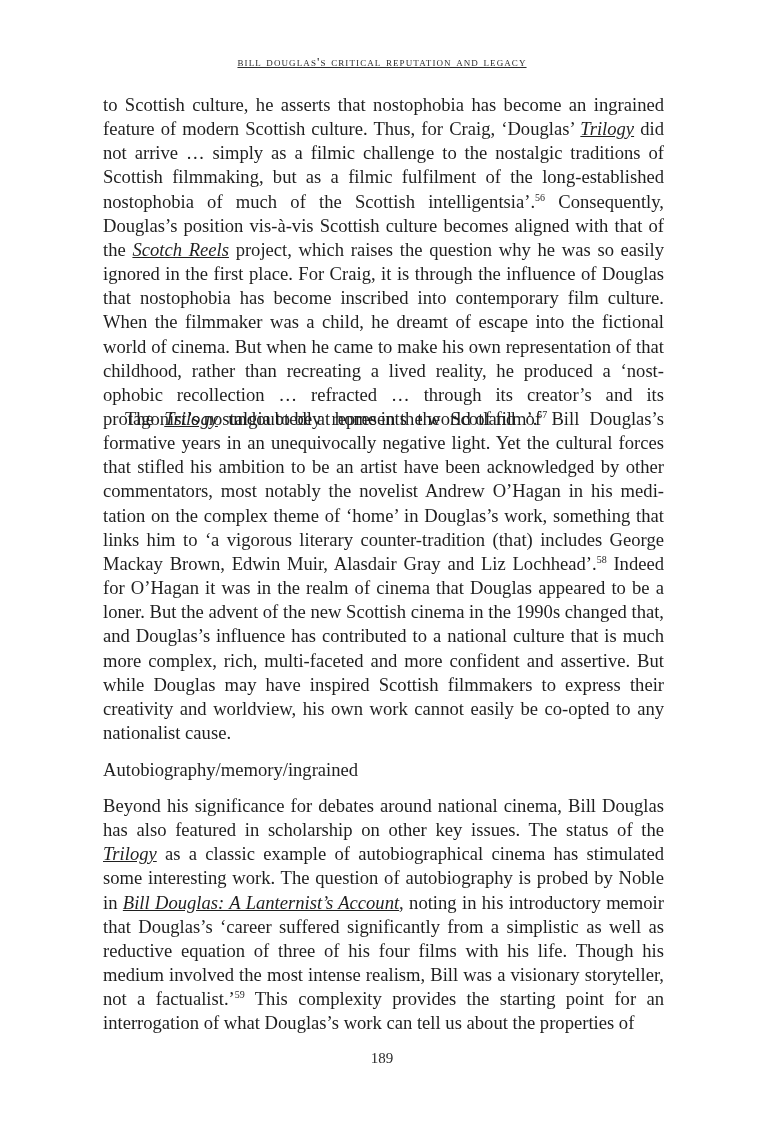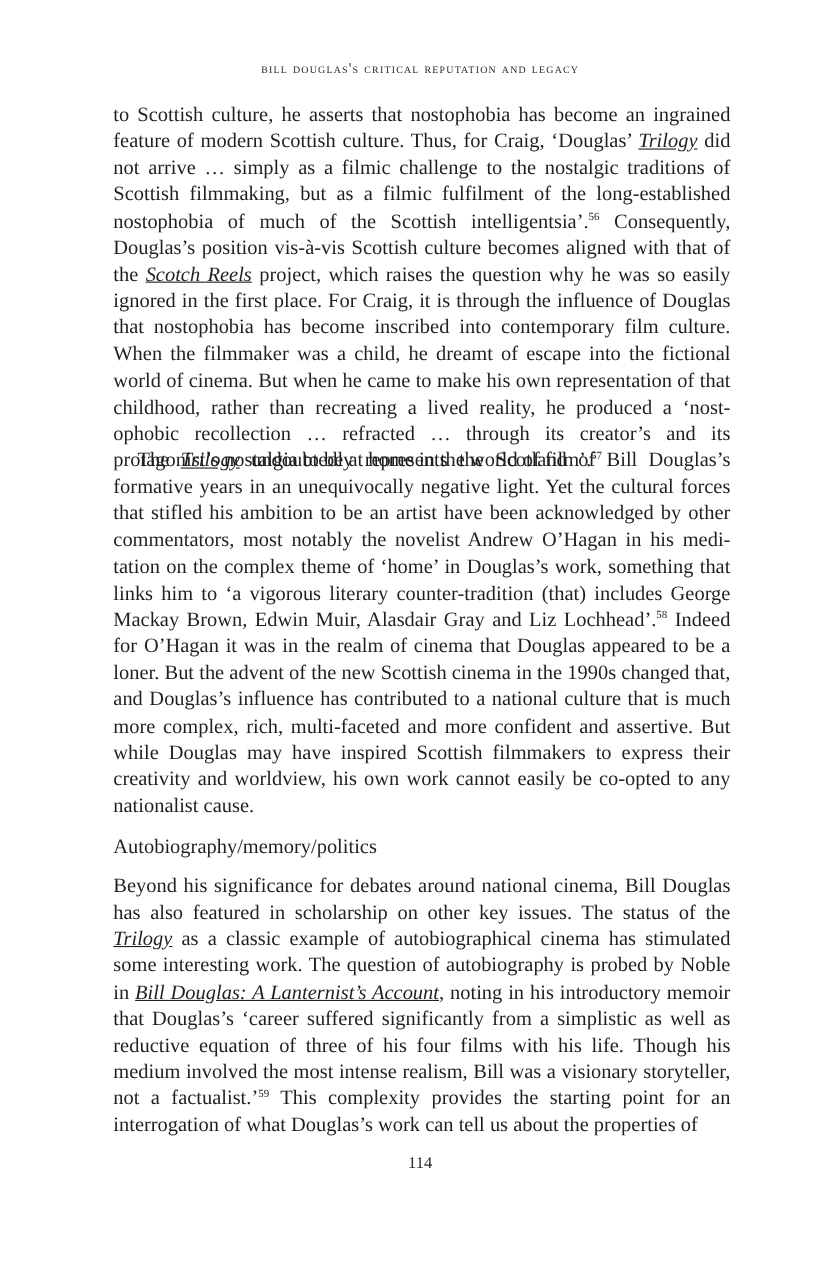--- a/index.html
+++ b/index.html
@@ -19,20 +19,21 @@
       position: absolute;
       top: 54px;
       left: 0;
       width: 764px;
       text-align: center;
       font-size: 13.5px;
       letter-spacing: 1.1px;
       font-variant: small-caps;
       text-transform: lowercase;
       color: #2a2a2a;
+      text-decoration: underline;
     }
     .text-block {
       position: absolute;
       left: 103px;
       width: 561px;
       font-size: 18.6px;
       line-height: 24.15px;
       text-align: justify;
       hyphens: manual;
     }
@@ -73,19 +74,19 @@
 <div class="running-head">Bill Douglas's critical reputation and legacy</div>
 
 <div class="text-block p1">
   <p><span>to Scottish culture, he asserts that nostophobia has become an ingrained feature of modern Scottish culture. Thus, for Craig, ‘Douglas’ </span><em>Trilogy</em><span> did not arrive … simply as a filmic challenge to the nostalgic traditions of Scottish filmmaking, but as a filmic fulfilment of the long-established nostophobia of much of the Scottish intelligentsia’.</span><sup>56</sup><span> Consequently, Douglas’s position vis-à-vis Scottish culture becomes aligned with that of the </span><em>Scotch Reels</em><span> project, which raises the question why he was so easily ignored in the first place. For Craig, it is through the influence of Douglas that nostophobia has become inscribed into contemporary film culture. When the filmmaker was a child, he dreamt of escape into the fictional world of cinema. But when he came to make his own representation of that childhood, rather than recreating a lived reality, he produced a ‘nost­ophobic recollection … refracted … through its creator’s and its protagonist’s nostalgia to be at home in the world of film’.</span><sup>57</sup></p>
 </div>
 
 <div class="text-block p2">
   <p class="indent"><span>The </span><em>Trilogy</em><span> undoubtedly represents the Scotland of Bill Douglas’s formative years in an unequivocally negative light. Yet the cultural forces that stifled his ambition to be an artist have been acknowledged by other commentators, most notably the novelist Andrew O’Hagan in his medi­tation on the complex theme of ‘home’ in Douglas’s work, something that links him to ‘a vigorous literary counter-tradition (that) includes George Mackay Brown, Edwin Muir, Alasdair Gray and Liz Lochhead’.</span><sup>58</sup><span> Indeed for O’Hagan it was in the realm of cinema that Douglas appeared to be a loner. But the advent of the new Scottish cinema in the 1990s changed that, and Douglas’s influence has contributed to a national culture that is much more complex, rich, multi-faceted and more confident and asser­tive. But while Douglas may have inspired Scottish filmmakers to express their creativity and worldview, his own work cannot easily be co-opted to any nationalist cause.</span></p>
 </div>
 
-<div class="heading">Autobiography/memory/politics</div>
+<div class="heading">Autobiography/memory/ingrained</div>
 
 <div class="text-block p3">
   <p><span>Beyond his significance for debates around national cinema, Bill Douglas has also featured in scholarship on other key issues. The status of the </span><em>Trilogy</em><span> as a classic example of autobiographical cinema has stimulated some interesting work. The question of autobiography is probed by Noble in </span><em>Bill Douglas: A Lanternist’s Account</em><span>, noting in his introductory memoir that Douglas’s ‘career suffered significantly from a simplistic as well as reductive equation of three of his four films with his life. Though his medium involved the most intense realism, Bill was a visionary storyteller, not a factualist.’</span><sup>59</sup><span> This complexity provides the starting point for an interrogation of what Douglas’s work can tell us about the properties of</span></p>
 </div>
 
-<div class="page-number">114</div>
+<div class="page-number">189</div>
 
 </body></html>

